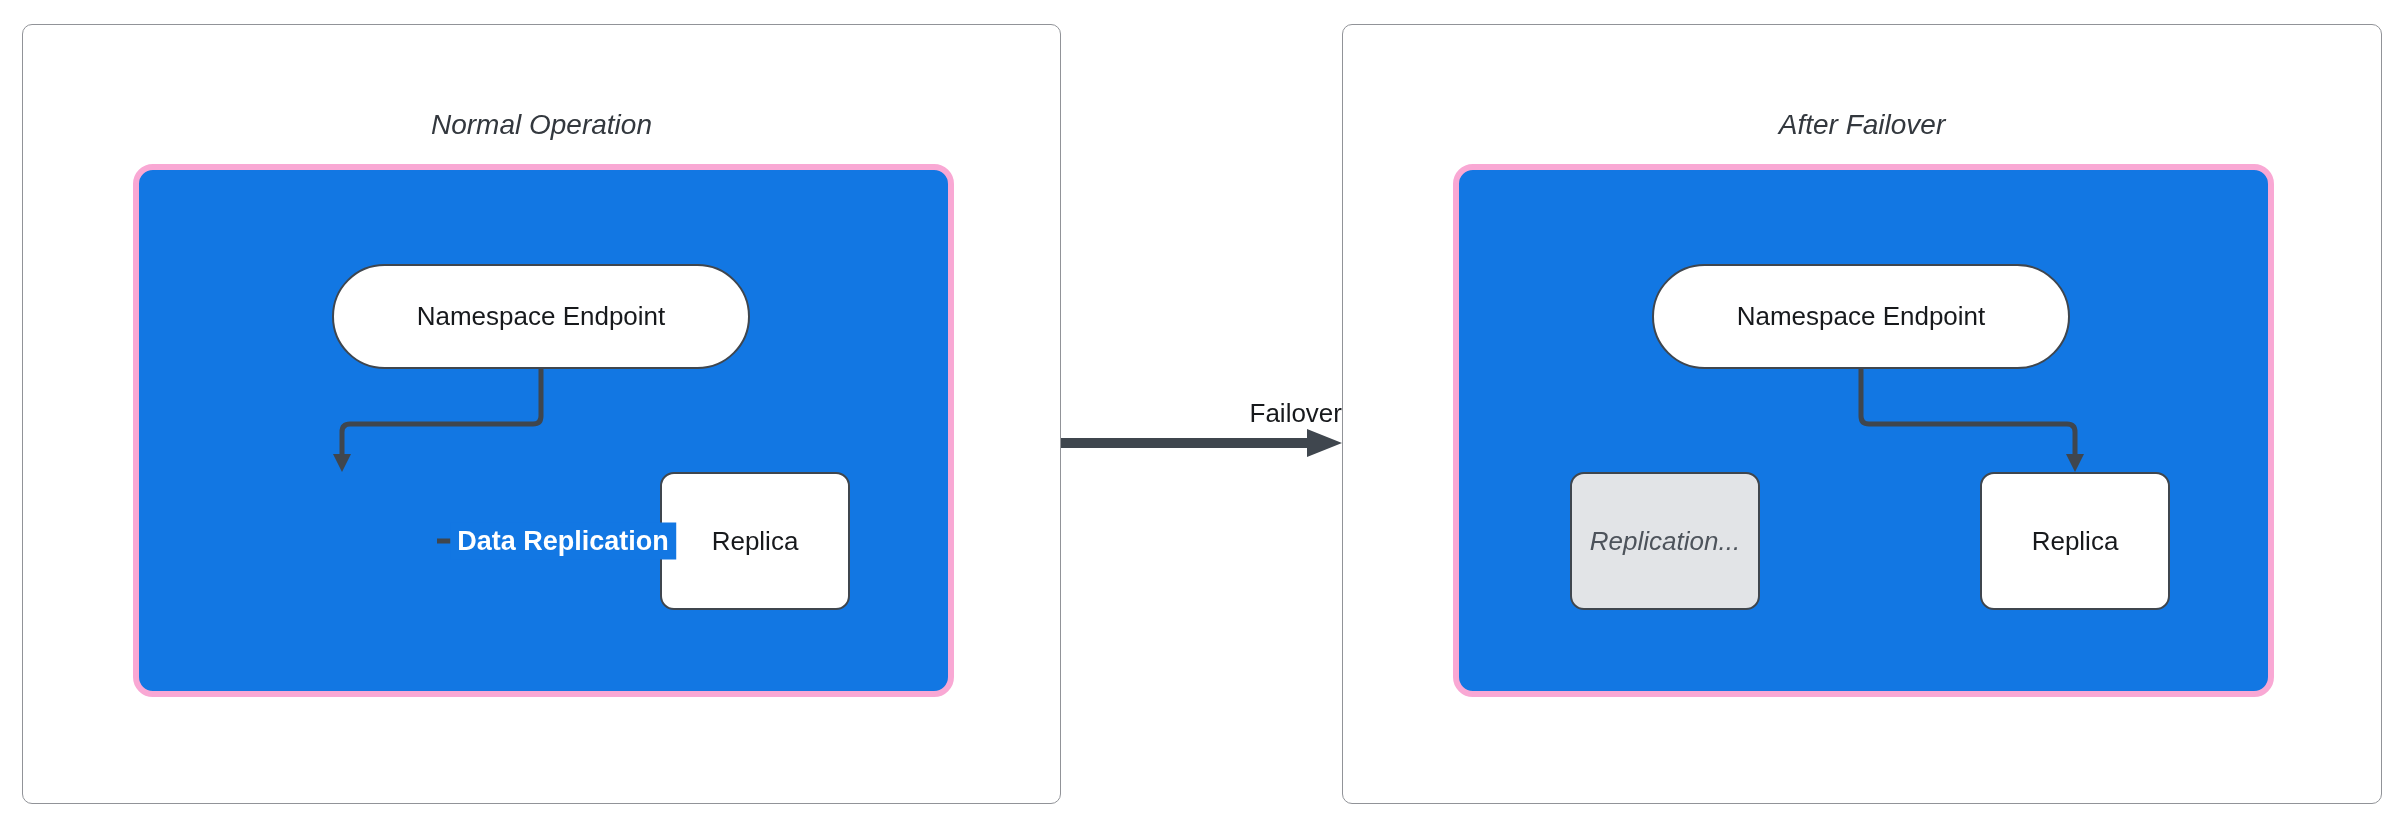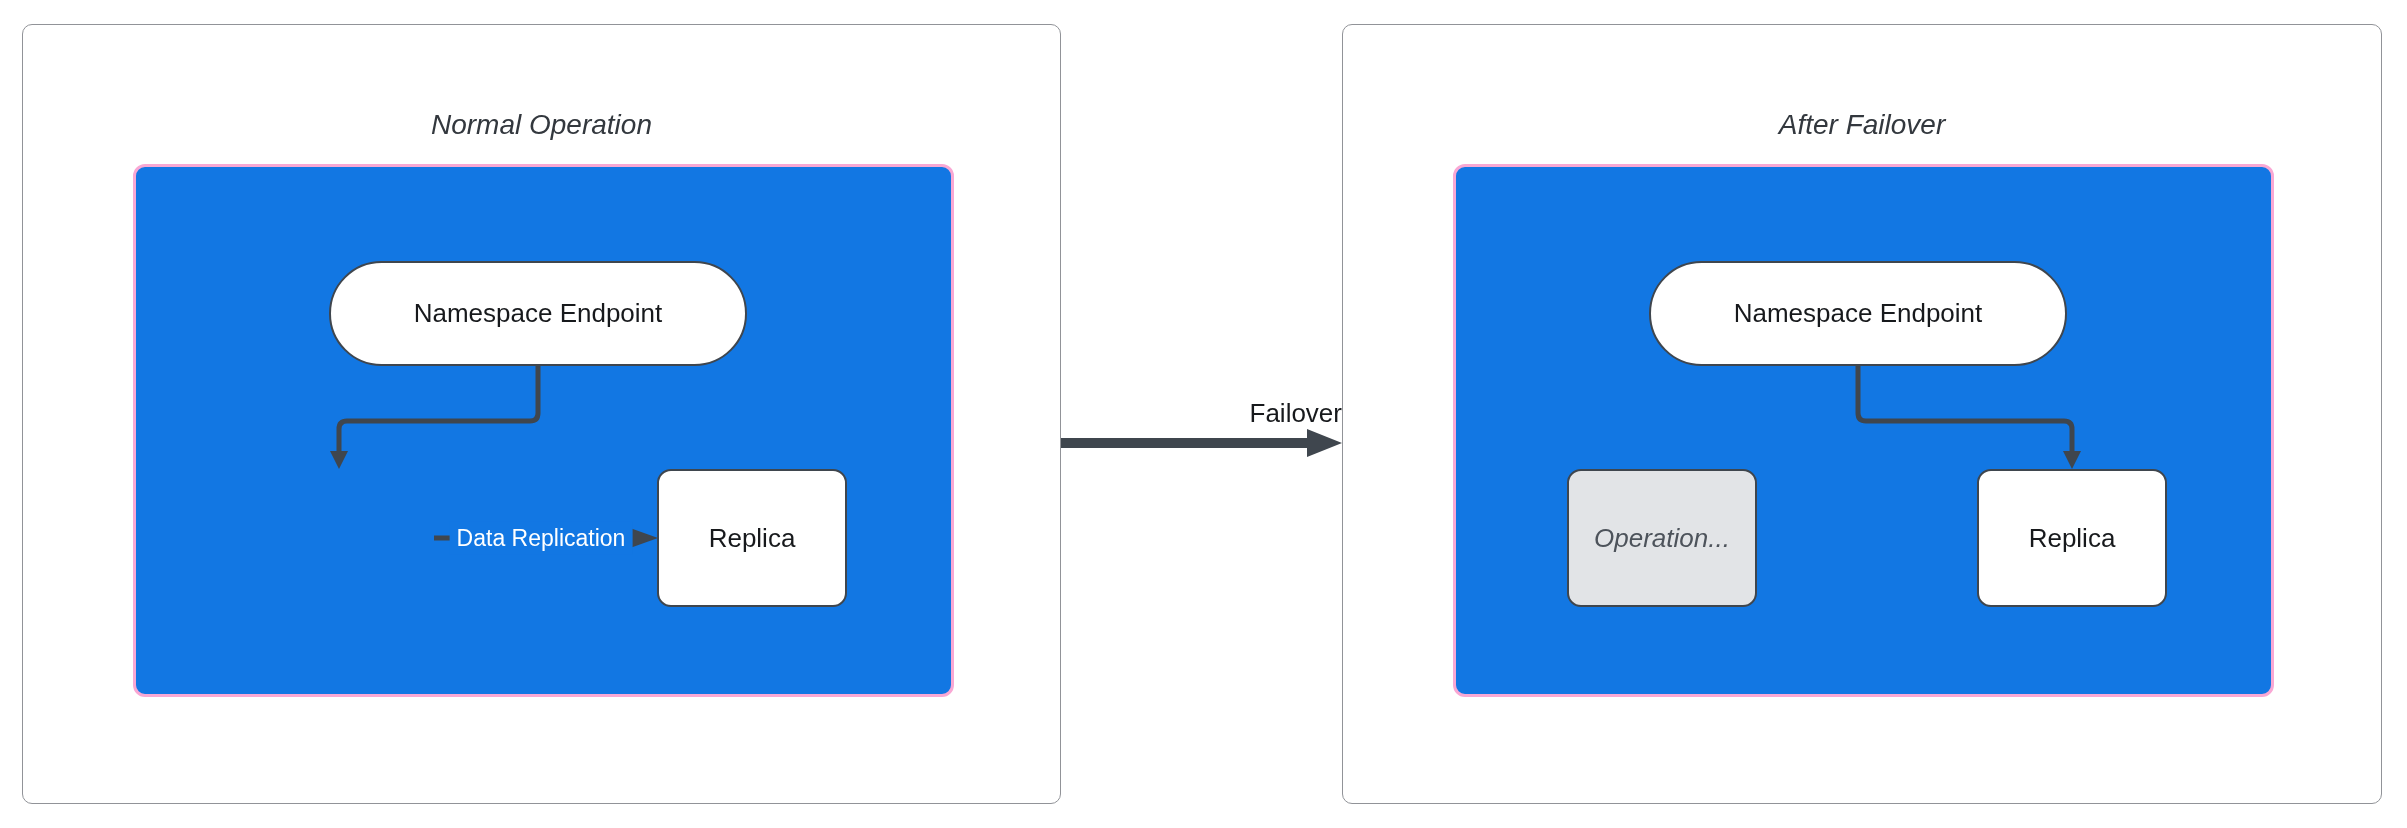--- a/index.html
+++ b/index.html
@@ -47,22 +47,22 @@
     color: var(--title-text);
     line-height: 32px;
   }
   .blue-box {
     position: absolute;
     left: 110px;
     top: 139px;
     width: 821px;
     height: 533px;
     background: var(--container-blue);
-    border: 3px solid #f9a8d4;
-    border-radius: 12px;
+    border: 6px solid #f9a8d4;
+    border-radius: 20px;
   }
   .pill {
     position: absolute;
     left: 193px;
     top: 94px;
     width: 418px;
     height: 105px;
     background: var(--node-fill);
     border: 2px solid var(--stroke-dark);
     border-radius: 53px;
@@ -105,27 +105,27 @@
     pointer-events: none;
   }
   .conn-path {
     fill: none;
     stroke: var(--stroke-dark);
     stroke-width: 5;
   }
   .conn-head { fill: var(--stroke-dark); }
   .edge-label {
     position: absolute;
-    left: 405px;
+    left: 424px;
     top: 371px;
     transform: translate(-50%, -50%);
     background: var(--container-blue);
     color: var(--edge-label-text);
-    font-size: 23px;
-    font-weight: normal;
+    font-size: 27px;
+    font-weight: bold;
     padding: 3px 7px;
     white-space: nowrap;
   }
   .failover-label {
     position: absolute;
     left: 1061px;
     top: 398px;
     width: 281px;
     text-align: right;
     font-size: 26px;
@@ -185,21 +185,21 @@
       <div class="pill">
         <span>Namespace Endpoint</span>
       </div>
 
       <svg class="overlay" viewBox="0 0 821 533" aria-hidden="true">
         <path class="conn-path" d="M 402 199 L 402 246 Q 402 254 410 254 L 608 254 Q 616 254 616 262 L 616 286"></path>
         <polygon class="conn-head" points="607,284 625,284 616,302"></polygon>
       </svg>
 
       <div class="node recovering" id="recovering-node">
-        <span>Operation...</span>
+        <span>Replication...</span>
       </div>
 
       <div class="node" id="replica-right">
         <span>Replica</span>
       </div>
     </div>
   </section>
 
 </div>
 

